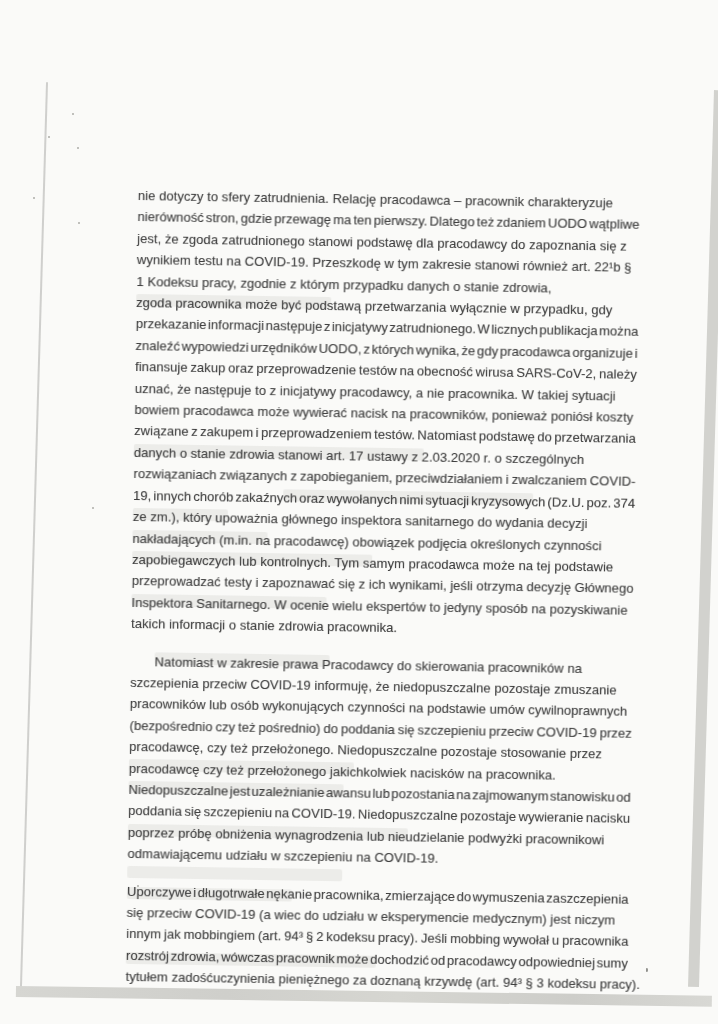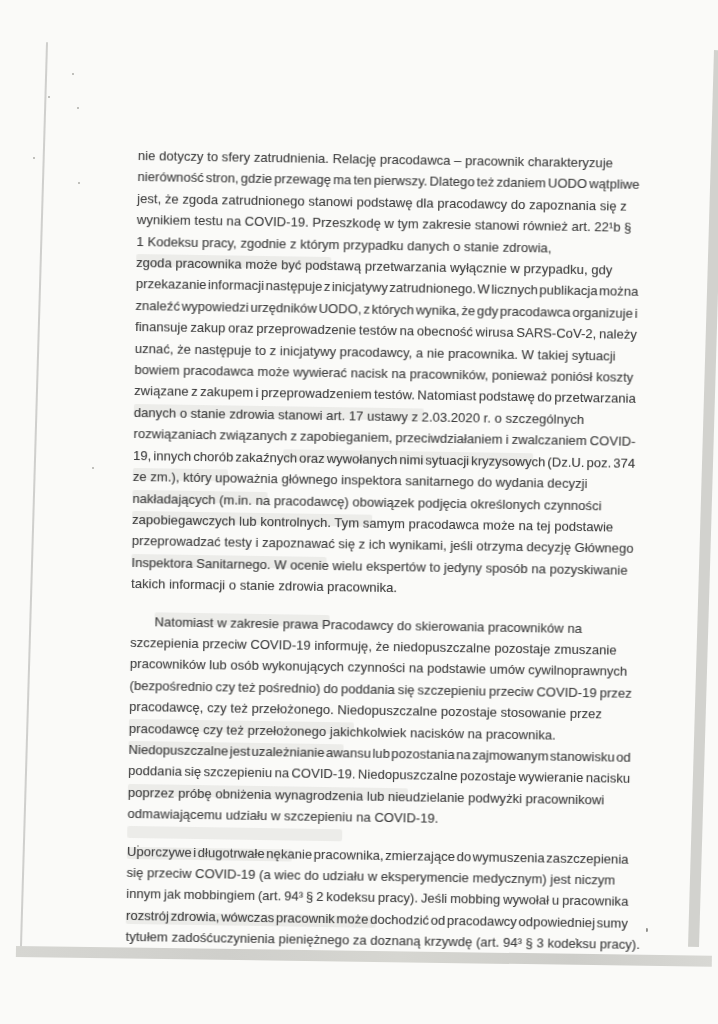--- a/index.html
+++ b/index.html
@@ -46,21 +46,21 @@
   .smudge{position:absolute;background:rgba(160,160,156,0.16);z-index:0;border-radius:2px;}
   #lines{position:relative;z-index:1;}
   .paragraph{margin:0 0 16px 0;}
   .paragraph:last-child{margin-bottom:0;}
   .line{white-space:nowrap;overflow:visible;}
   .line.indent{padding-left:24px;}
 </style>
 </head>
 <body>
 
-<div style="position:absolute;inset:0;">
+<div style="position:absolute;inset:0;margin-top:40px;">
 
   <div class="edge edge-left"></div>
   <div class="edge edge-right"></div>
   <div class="edge edge-bottom"></div>
 
   <div class="speck" style="left:72px;top:73px;width:2px;height:2px;"></div>
   <div class="speck" style="left:48px;top:96px;width:2px;height:2px;"></div>
   <div class="speck" style="left:77px;top:107px;width:2px;height:2px;"></div>
   <div class="speck" style="left:33px;top:157px;width:2px;height:2px;"></div>
   <div class="speck" style="left:78px;top:182px;width:2px;height:2px;"></div>

